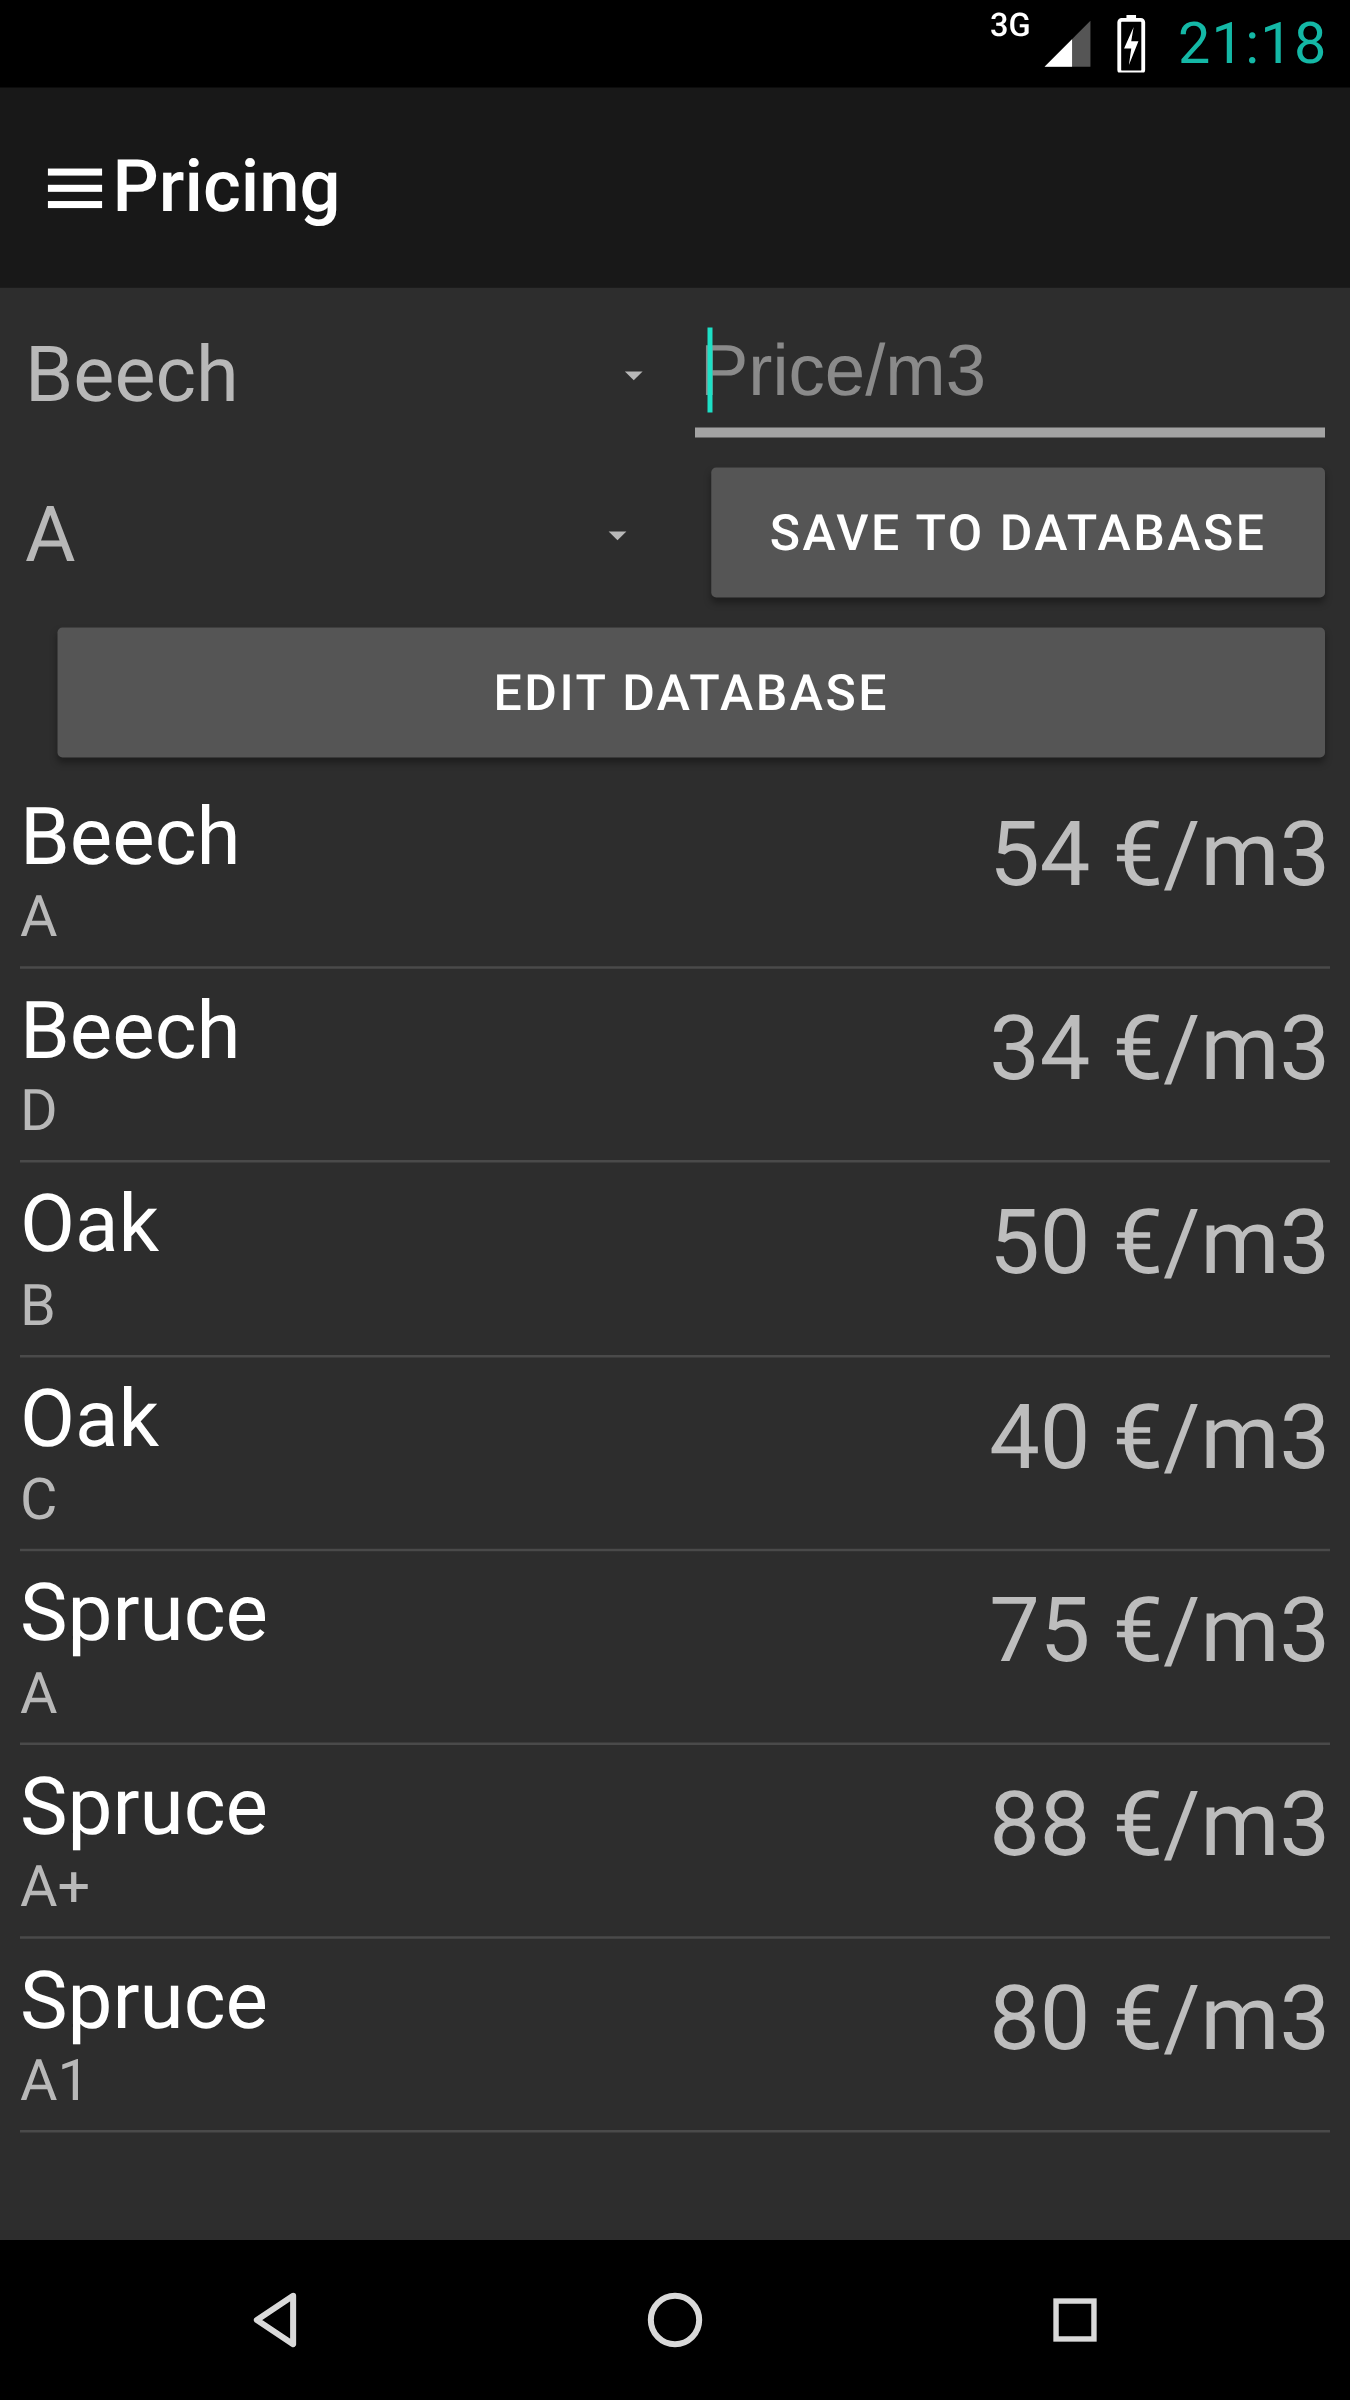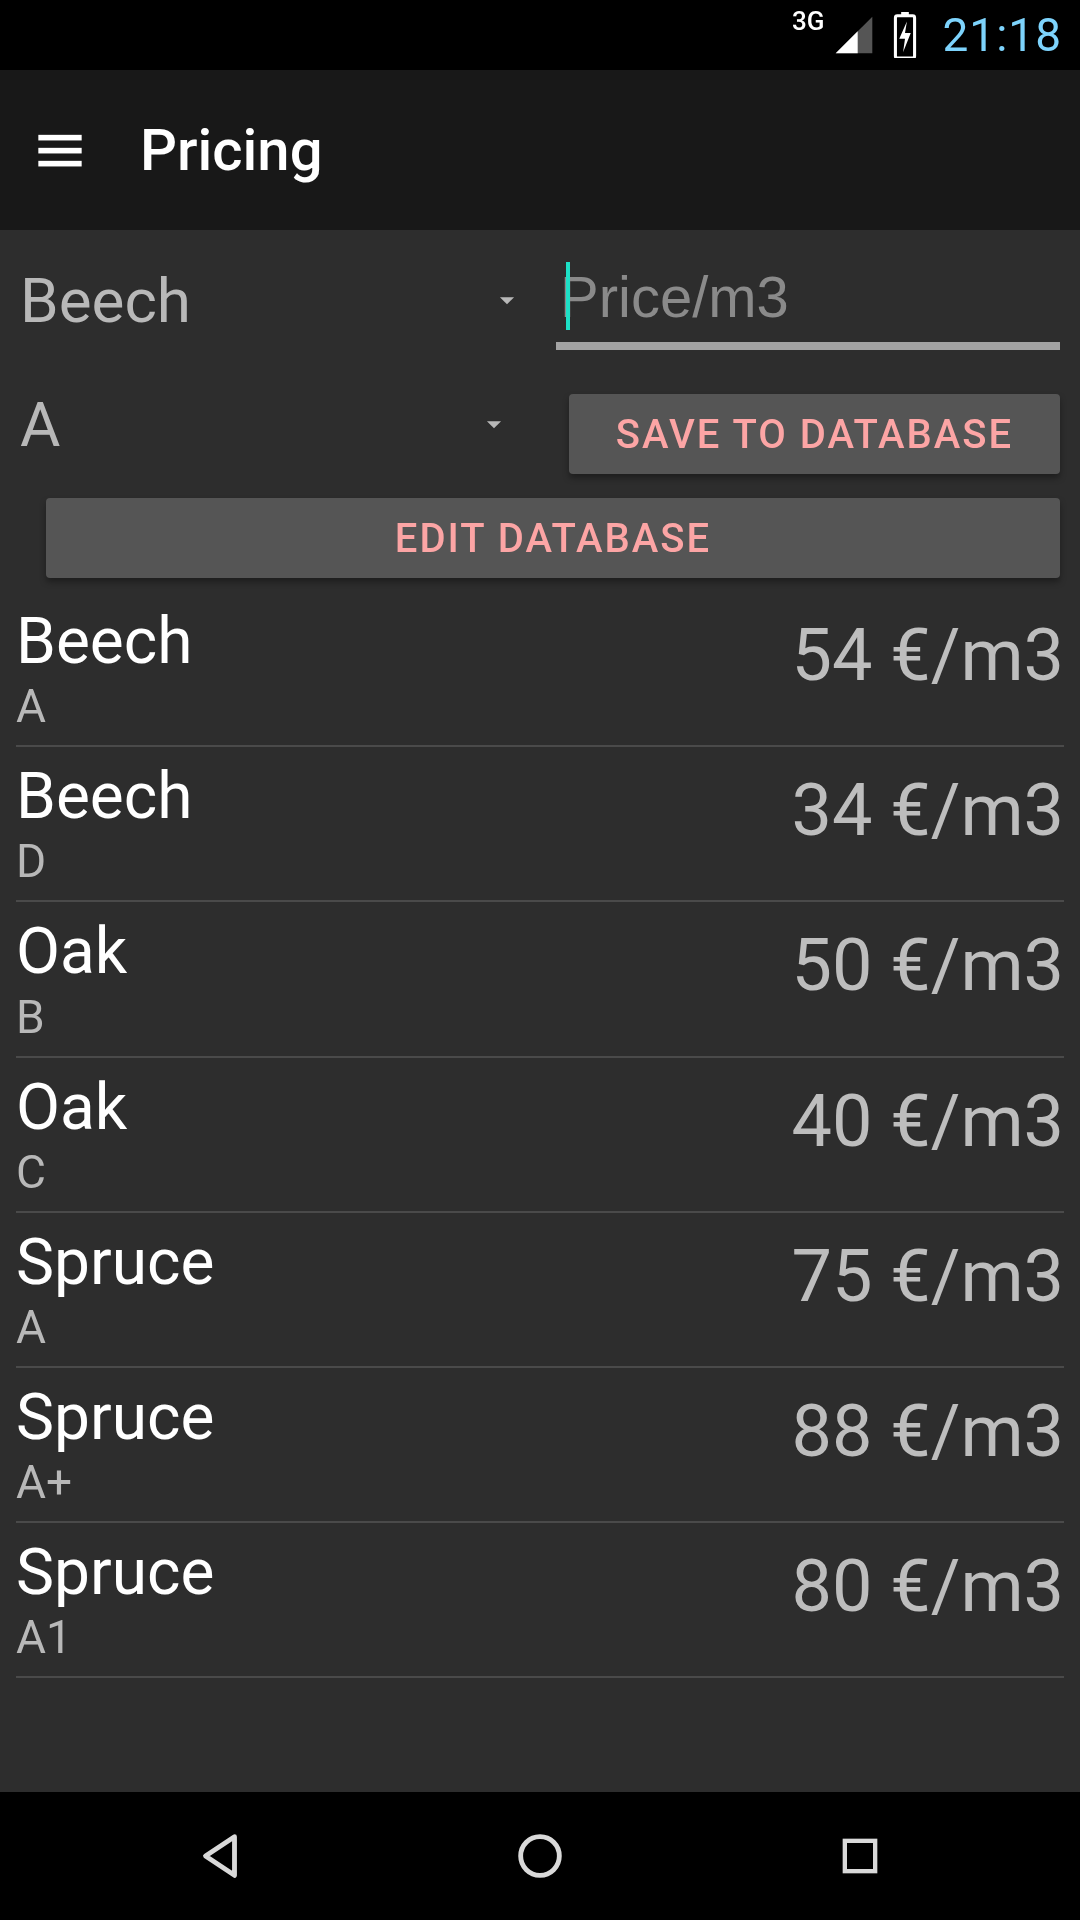--- a/index.html
+++ b/index.html
@@ -19,34 +19,33 @@
     display: flex;
     justify-content: flex-end;
     align-items: center;
     padding: 0 18px;
     gap: 14px;
     border-radius: 22px;
   }
   .status-time {
     font-size: 46px;
     font-weight: 400;
-    color: #7dd3fc;
+    color: #14b8a6;
     letter-spacing: 1px;
     margin-left: 8px;
   }
   .status-icon { display: block; }
 
   
   .app-bar {
     height: 160px;
     background: #181818;
     display: flex;
     align-items: center;
     padding: 0 30px;
-    gap: 50px;
     box-shadow: 0 4px 8px rgba(0,0,0,0.4);
   }
   .hamburger {
     width: 60px;
     height: 60px;
     display: flex;
     align-items: center;
     justify-content: center;
   }
   .hamburger svg { width: 52px; height: 52px; }
@@ -115,23 +114,23 @@
     position: absolute;
     left: 10px;
     top: 12px;
     bottom: 12px;
     width: 4px;
     background: #1de0c6;
   }
 
   .btn {
     flex: 1;
-    height: 80px;
+    height: 104px;
     background: #555555;
-    color: #fca5a5;
+    color: #ffffff;
     font-size: 40px;
     font-weight: 500;
     letter-spacing: 2px;
     display: flex;
     align-items: center;
     justify-content: center;
     border-radius: 4px;
     box-shadow: 0 4px 6px rgba(0,0,0,0.35);
     text-transform: uppercase;
     margin-left: 26px;

